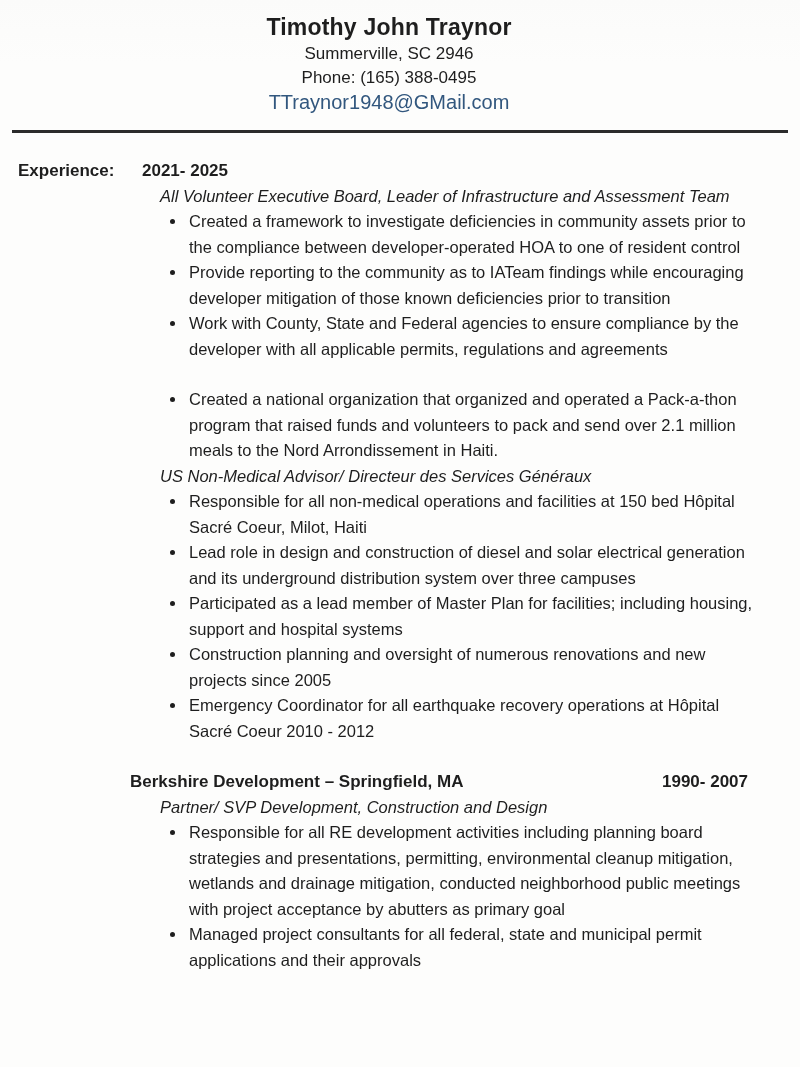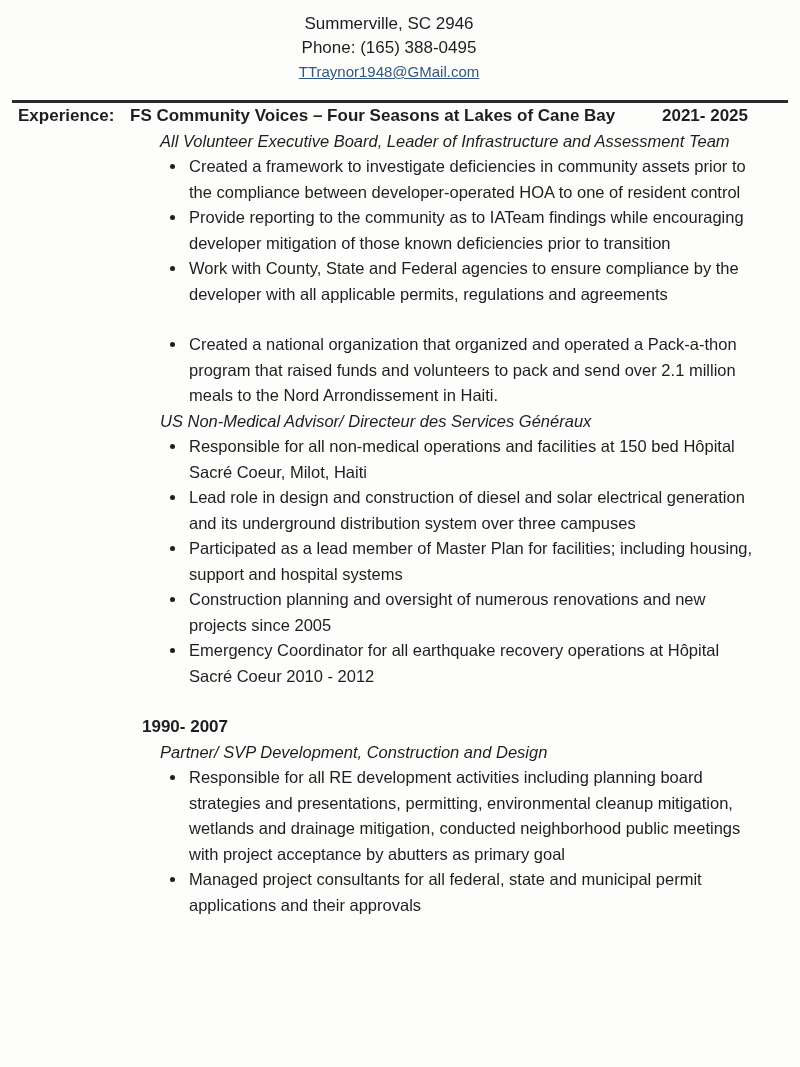--- a/index.html
+++ b/index.html
@@ -22,34 +22,33 @@
   
   .doc-header { text-align: center; padding-top: 4px; }
   .doc-name {
     font-size: 23px;
     font-weight: bold;
     line-height: 30px;
     letter-spacing: 0.2px;
   }
   .contact-line { font-size: 17px; line-height: 24px; }
   .email-link {
-    font-size: 15px;
+    font-size: 20px;
     line-height: 24px;
     color: #32577e;
-    text-decoration: underline;
     cursor: pointer;
   }
   .rule {
     height: 0;
     border-top: 3px solid #2b2b2b;
     margin: 16px -28px 0 -6px;
   }
 
   
-  .content { display: flex; }
+  .content { display: flex; margin-top: 25px; }
   .exp-label {
     width: 112px;
     flex-shrink: 0;
     font-weight: bold;
     font-size: 17px;
     line-height: 25.5px;
   }
   .entries { flex: 1; min-width: 0; }
   .job { margin-bottom: 25px; }
   .job:last-child { margin-bottom: 0; }
@@ -79,35 +78,35 @@
     line-height: 25.5px;
     padding-left: 2px;
   }
 </style>
 </head>
 <body>
 
 <div class="page">
 
   <div class="doc-header">
+    <div class="doc-name">Timothy John Traynor</div>
     <div class="contact-line">Summerville, SC 2946</div>
     <div class="contact-line">Phone: (165) 388-0495</div>
     <div>
       <a class="email-link">TTraynor1948@GMail.com</a>
     </div>
   </div>
 
   <div class="rule"></div>
 
   <div class="content">
     <div class="exp-label">Experience:</div>
     <div class="entries">
   <div class="job">
     <div class="job-header">
-      <span>FS Community Voices – Four Seasons at Lakes of Cane Bay</span>
       <span class="job-dates">2021- 2025</span>
     </div>
     <div>
             <div class="role-title">All Volunteer Executive Board, Leader of Infrastructure and Assessment Team</div>
             <ul class="bullets">
               <li>Created a framework to investigate deficiencies in community assets prior to the compliance between developer-operated HOA to one of resident control</li>
               <li>Provide reporting to the community as to IATeam findings while encouraging developer mitigation of those known deficiencies prior to transition</li>
               <li>Work with County, State and Federal agencies to ensure compliance by the developer with all applicable permits, regulations and agreements</li>
             </ul>
           </div>
@@ -124,20 +123,21 @@
               <li>Lead role in design and construction of diesel and solar electrical generation and its underground distribution system over three campuses</li>
               <li>Participated as a lead member of Master Plan for facilities; including housing, support and hospital systems</li>
               <li>Construction planning and oversight of numerous renovations and new projects since 2005</li>
               <li>Emergency Coordinator for all earthquake recovery operations at Hôpital Sacré Coeur 2010 - 2012</li>
             </ul>
           </div>
   </div>
 
   <div class="job">
     <div class="job-header">
+      <span>Berkshire Development – Springfield, MA</span>
       <span class="job-dates">1990- 2007</span>
     </div>
     <div>
             <div class="role-title">Partner/ SVP Development, Construction and Design</div>
             <ul class="bullets">
               <li>Responsible for all RE development activities including planning board strategies and presentations, permitting, environmental cleanup mitigation, wetlands and drainage mitigation, conducted neighborhood public meetings with project acceptance by abutters as primary goal</li>
               <li>Managed project consultants for all federal, state and municipal permit applications and their approvals</li>
             </ul>
           </div>
   </div>

